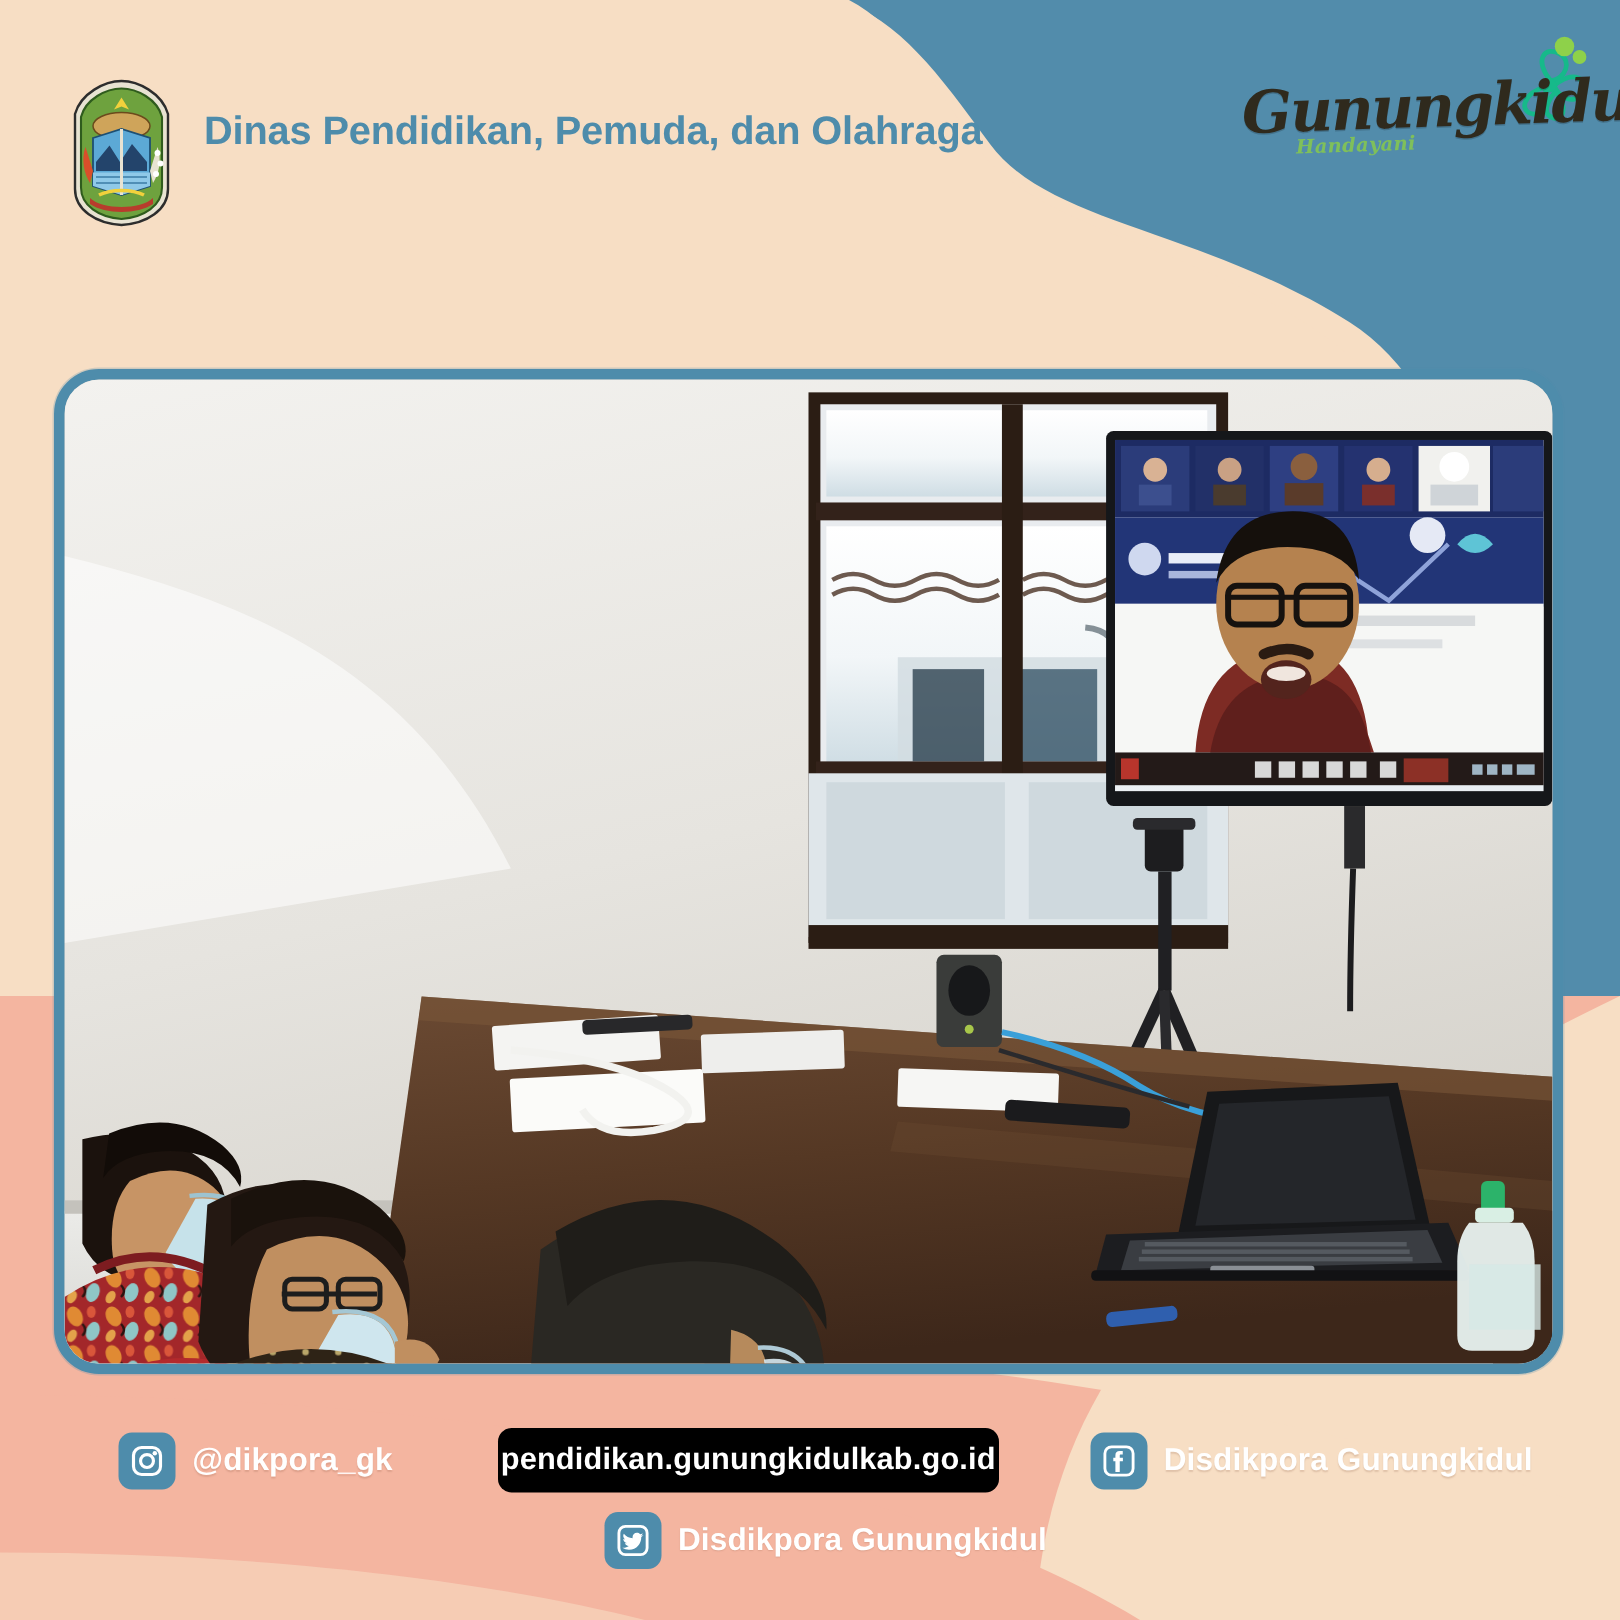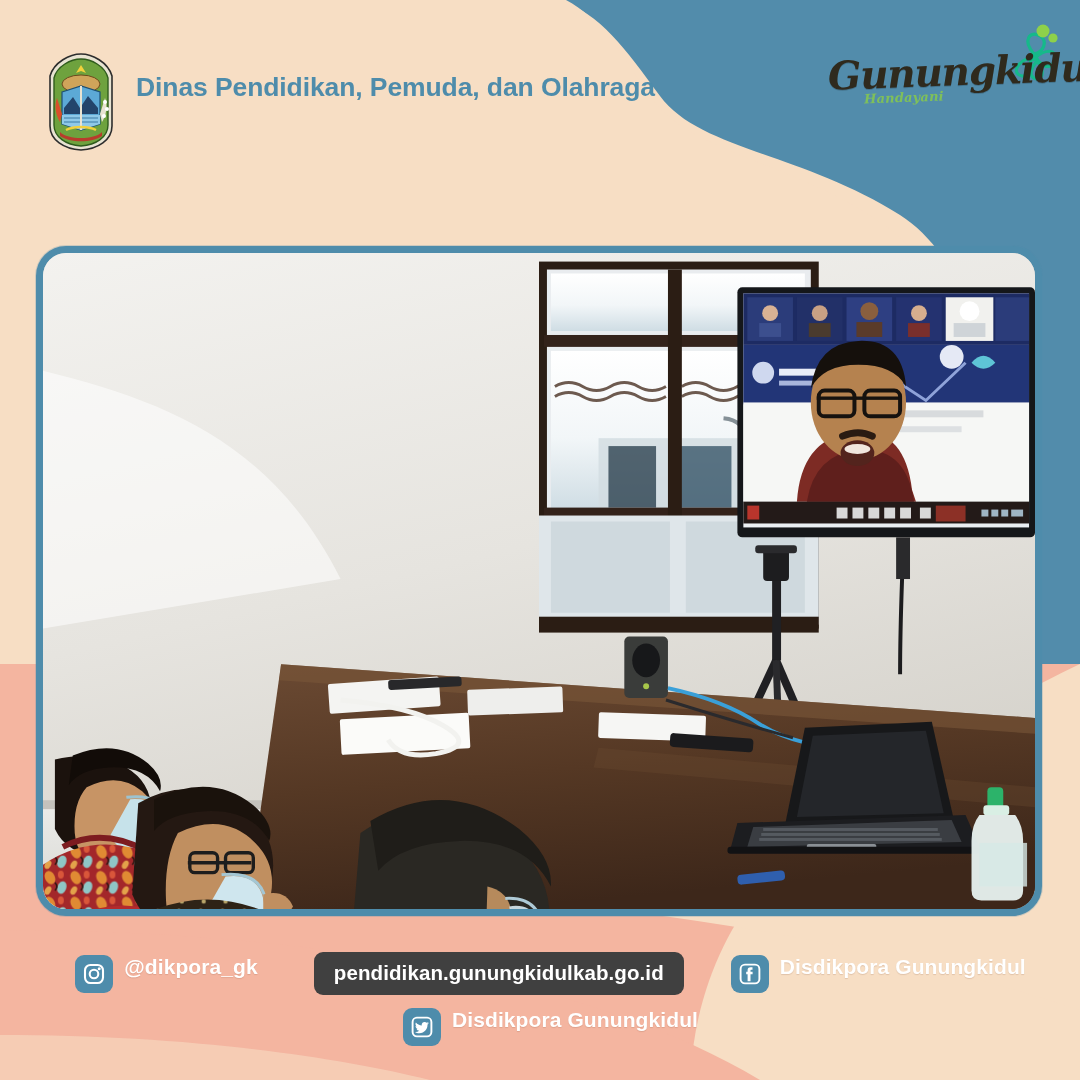--- a/index.html
+++ b/index.html
@@ -50,33 +50,33 @@
   }
   .photo { position:absolute; inset:0; overflow:hidden; }
   .photo svg { display:block; width:100%; height:100%; }
 
   
   .social-row {
     position:absolute; z-index:14; display:flex; align-items:center;
   }
   .social-row-1 { left:0; right:0; top:952px; justify-content:center; gap:0; }
   .social-row-2 { left:0; right:0; top:1008px; justify-content:center; }
-  .sitem { display:flex; gap:11px;padding-left:21px; }
+  .sitem { display:flex; align-items:center; gap:11px;padding-left:21px; }
   .sicon {
     width:38px; height:38px; border-radius:9px; background:#4e8cab;
     display:flex; align-items:center; justify-content:center; flex:0 0 auto;
   }
   .slabel {
     color:#ffffff; font-size:21px; font-weight:bold; letter-spacing:.1px;
     text-shadow:0 1px 1px rgba(120,70,50,.18); white-space:nowrap;
   }
   .url-pill {
-    background:#404040; color:#fff; font-size:20.5px; font-weight:bold;
-    padding:9px 20px 10px; border-radius:9px; white-space:nowrap;
-    letter-spacing:.1px; margin:0 26px;
+    background:#000000; color:#fff; font-size:20.5px; font-weight:bold;
+    padding:9px 2px 10px; border-radius:9px; white-space:nowrap;
+    letter-spacing:.1px; margin:0 40px;
   }
   .gap-r { margin-right:30px; }
 </style>
 </head>
 <body>
 
 <div id="stage">
 
   <div class="bg-base"></div>
 

